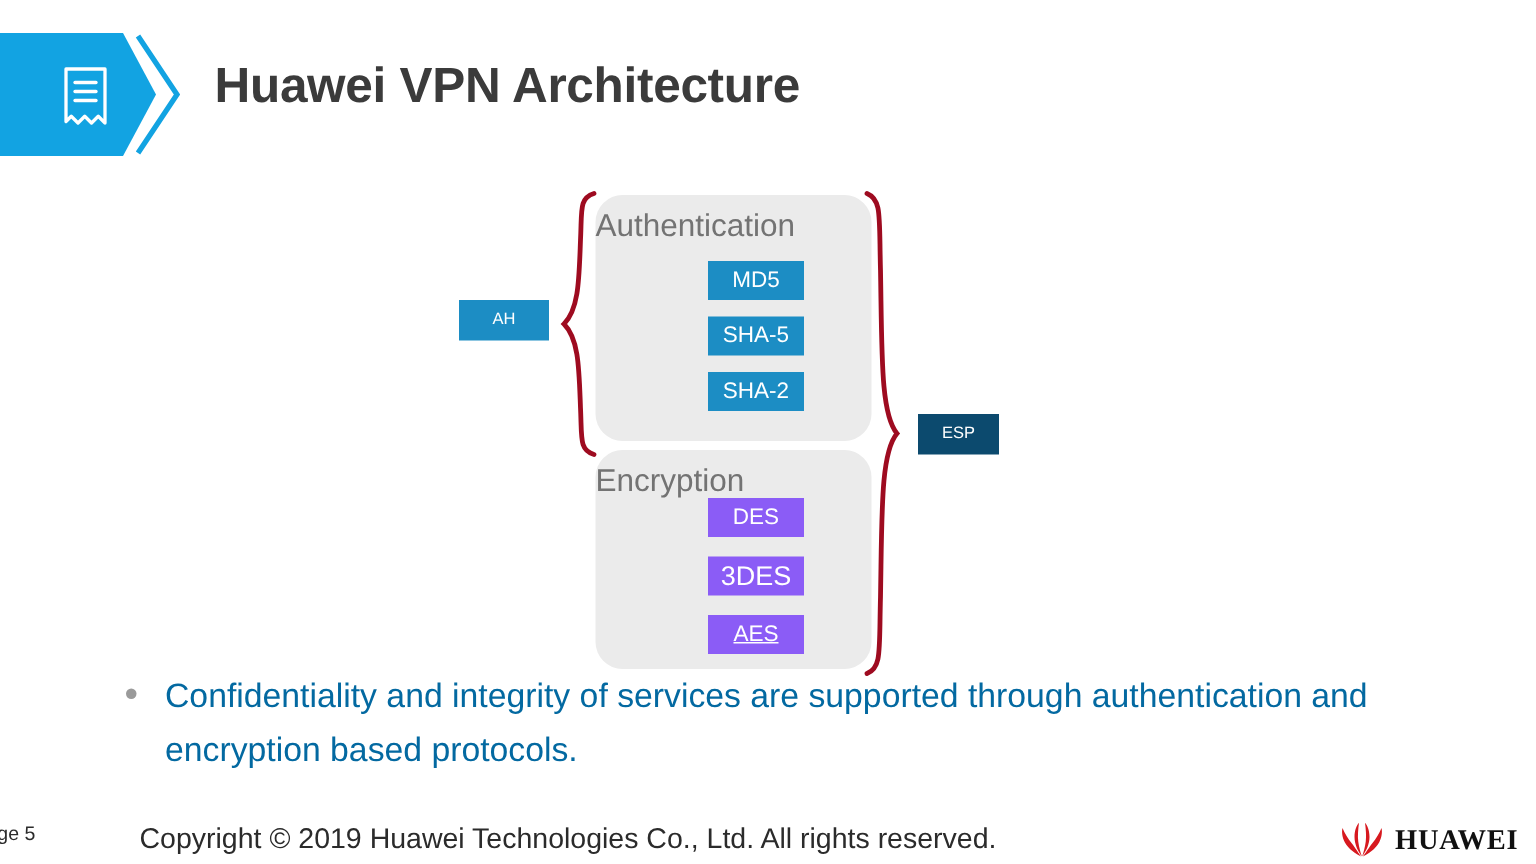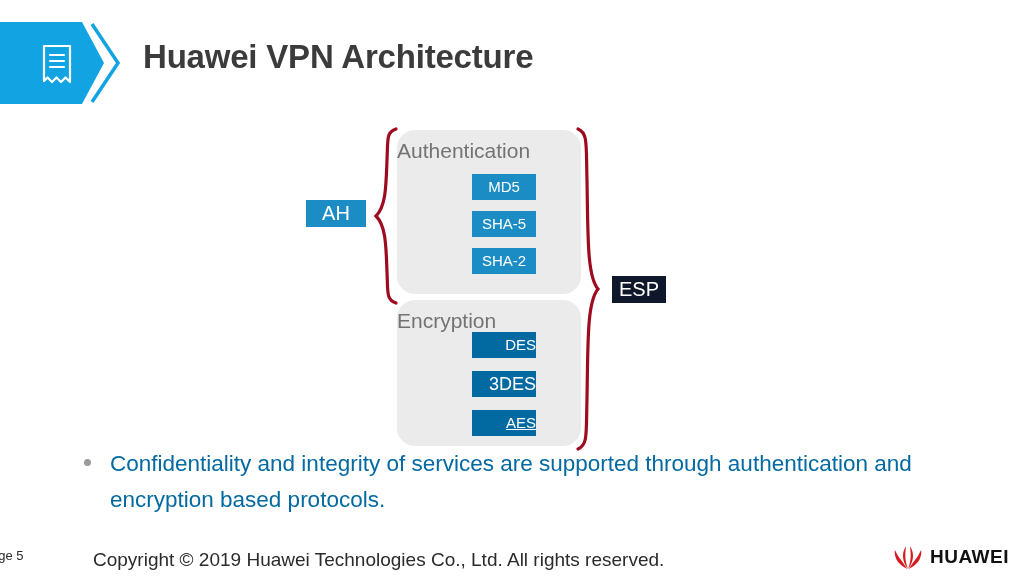--- a/index.html
+++ b/index.html
@@ -101,50 +101,50 @@
     left: 56px;
     width: 64px;
     height: 26px;
     line-height: 26px;
     text-align: center;
     font-size: 15px;
     color: #FFFFFF;
     margin-left: 19px;
   }
   .algo-box.auth { background: #1C8DC4; }
-  .algo-box.enc  { background: #0369a1; text-align: right; }
+  .algo-box.enc  { background: #8b5cf6; }
   .algo-box.big  { font-size: 18px; }
 
   #algo-md5   { top: 44px; }
   #algo-sha1  { top: 81px; }
   #algo-sha2  { top: 118px; }
   #algo-des   { top: 32px; }
   #algo-3des  { top: 71px; }
   #algo-aes   { top: 110px; text-decoration: underline; }
 
   .tag-badge {
     position: absolute;
     text-align: center;
     color: #FFFFFF;
-    font-size: 20px;
+    font-size: 11px;
     line-height: 27px;
   }
   #tag-ah {
     left: 306px;
     top: 200px;
     width: 60px;
     height: 27px;
     background: #1C8DC4;
   }
   #tag-esp {
     left: 612px;
     top: 276px;
     width: 54px;
     height: 27px;
-    background: #0f172a;
+    background: #0c4a6e;
   }
 
   .brace-svg {
     position: absolute;
     overflow: visible;
   }
   #brace-left  { left: 372px; top: 126px; }
   #brace-right { left: 572px; top: 126px; }
 
   
@@ -191,21 +191,22 @@
     color: #2B2B2B;
     white-space: nowrap;
   }
   #huawei-logo {
     position: absolute;
     left: 893px;
     top: 546px;
     width: 118px;
     height: 26px;
     display: flex;
-    align-items: flex-start;
+    align-items: flex-end;
+    font-family: Liberation Serif, serif;
   }
   #huawei-mark {
     width: 30px;
     height: 24px;
     flex: 0 0 auto;
   }
   #huawei-wordmark {
     margin-left: 7px;
     font-size: 19px;
     font-weight: bold;

